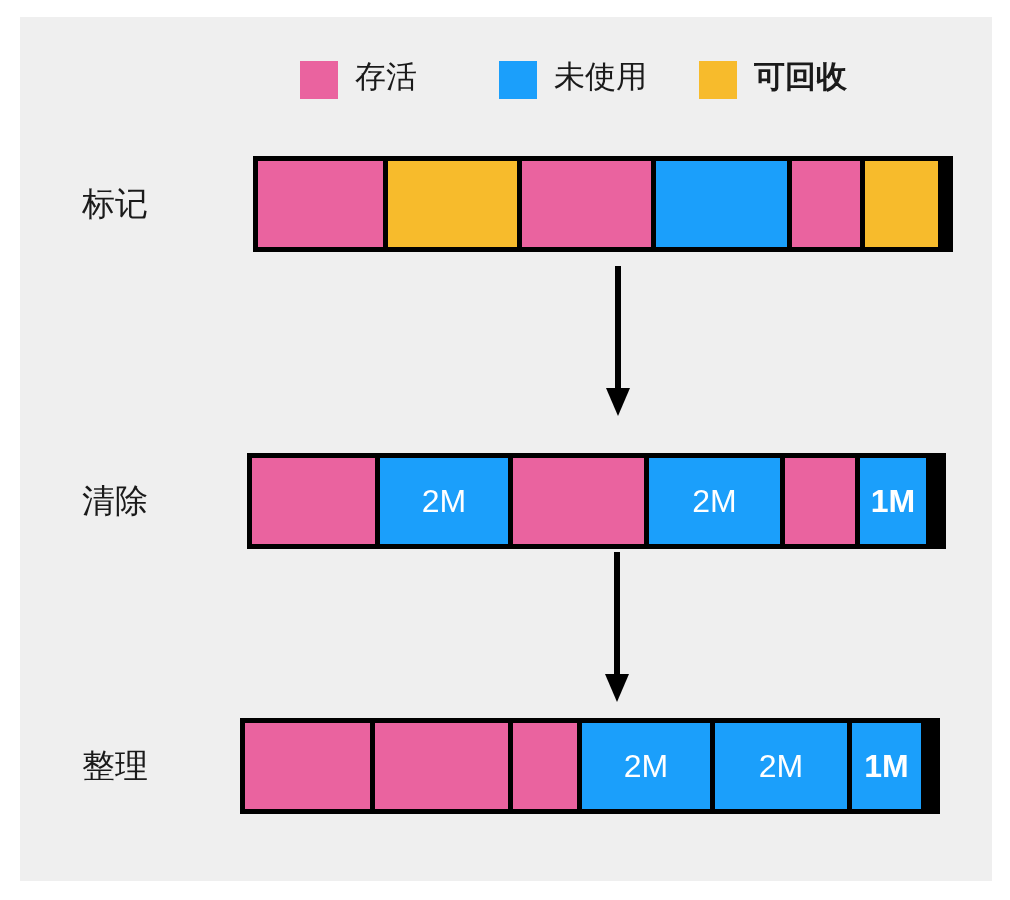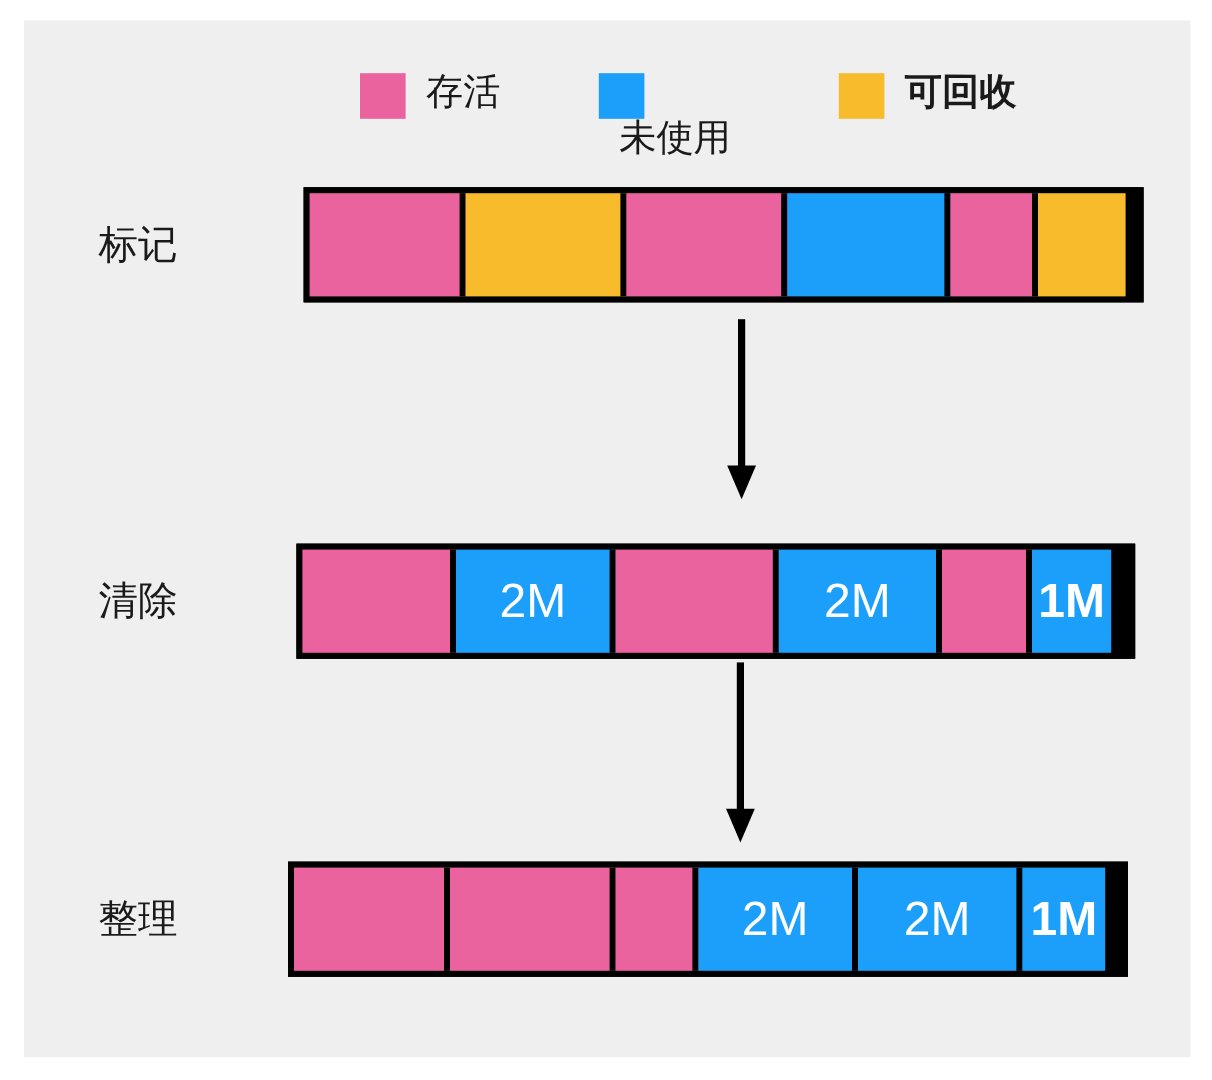--- a/index.html
+++ b/index.html
@@ -44,21 +44,21 @@
     flex: 0 0 auto;
   }
   .legend-label {
     margin-left: 17px;
     font-size: 31px;
     color: #1a1a1a;
     line-height: 1;
     white-space: nowrap;
   }
   #legend-item-0 { left: 280px; }
-  #legend-item-1 { left: 479px; flex-direction: column; }
+  #legend-item-1 { left: 479px; }
   #legend-item-2 { left: 679px; font-weight: bold; }
 
   
   .row {
     position: absolute;
     height: 96px;
   }
   .row-label {
     position: absolute;
     left: 0;
@@ -80,21 +80,21 @@
     box-sizing: border-box;
     display: flex;
     align-items: stretch;
   }
   .seg {
     height: 100%;
     box-sizing: border-box;
     display: flex;
     align-items: center;
     justify-content: center;
-    font-size: 40px;
+    font-size: 32px;
     color: #ffffff;
     border-right: 5px solid #000000;
     overflow: hidden;
   }
   .seg:last-child { border-right: none; font-weight: bold; }
 
   #row-mark   { left: 0px;  top: 139px; }
   #row-mark   .bar { left: 233px; width: 700px; }
   #row-sweep  { left: 0px;  top: 436px; }
   #row-sweep  .bar { left: 227px; width: 699px; }

